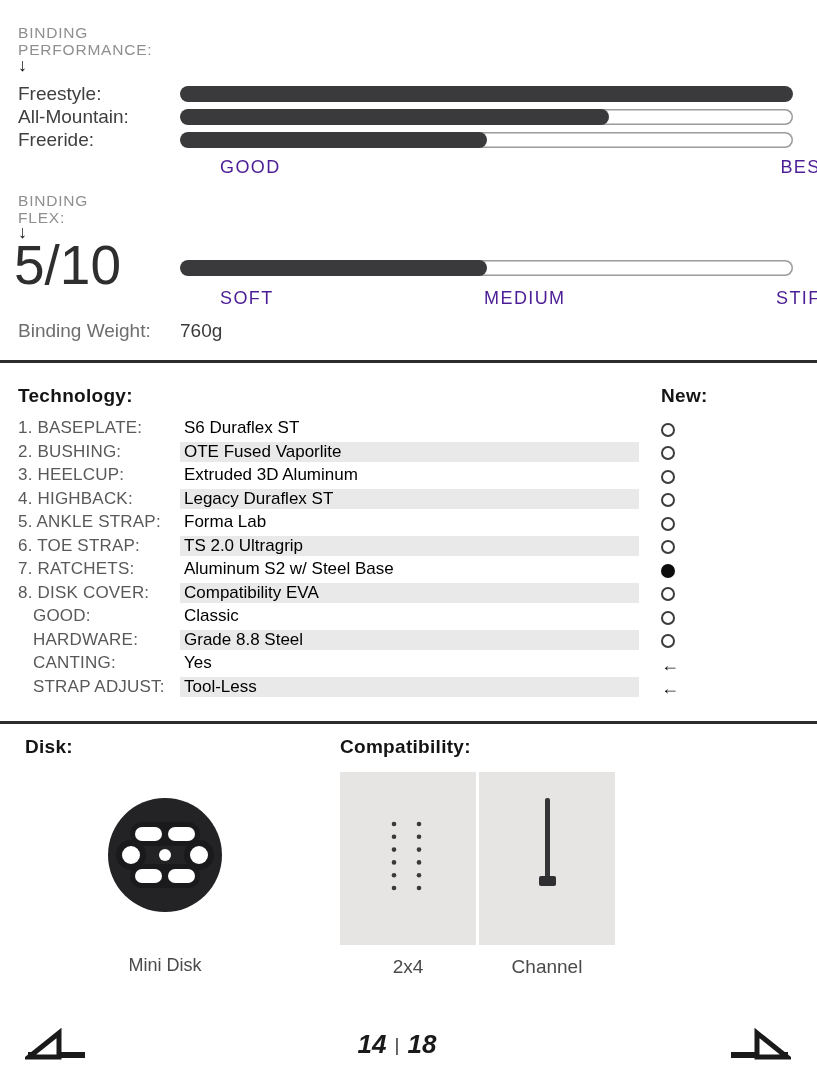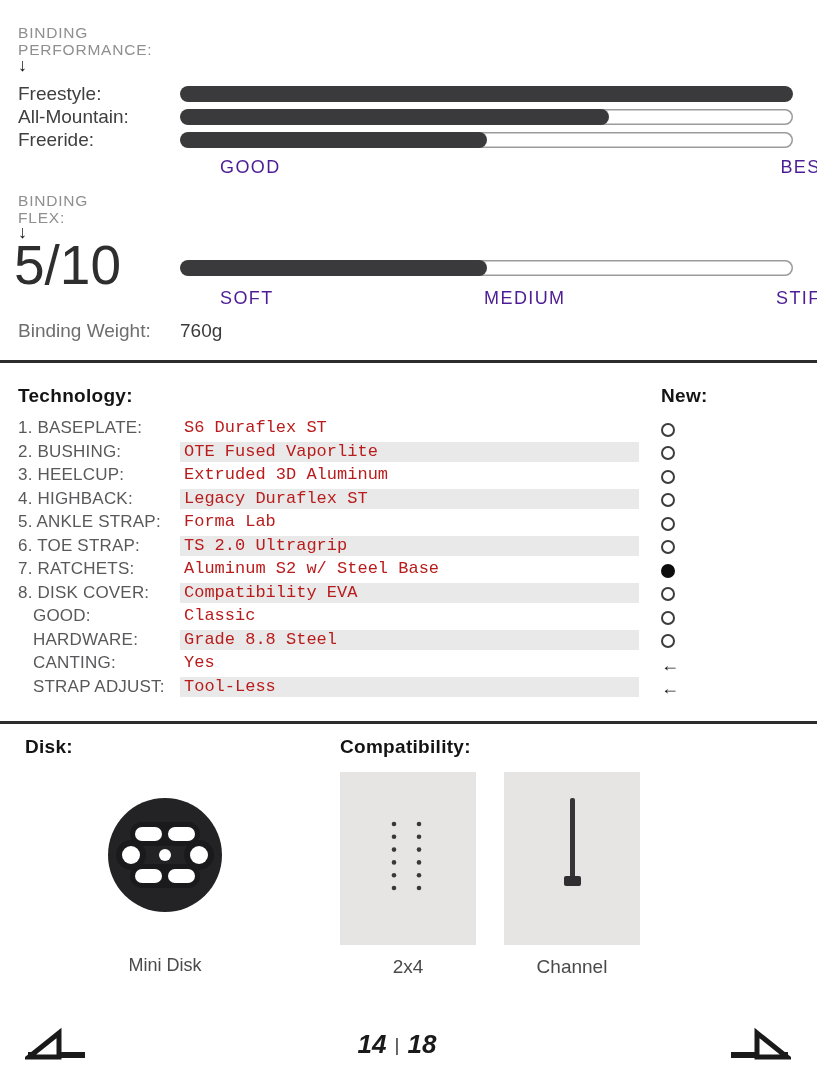--- a/index.html
+++ b/index.html
@@ -44,35 +44,35 @@
   
   .bold-heading { position:absolute; font-size:19px; font-weight:700; color:#141414;
     letter-spacing:0.3px; }
   .tech-heading { left:18px; top:385px; }
   .new-heading  { left:661px; top:385px; }
   .tech-rows { position:absolute; left:18px; top:418px; width:785px; }
   .tech-row { display:flex; height:23.5px; font-size:17px; }
   .tech-label { width:162px; color:#59595b; letter-spacing:0.2px; box-sizing:border-box; }
   .tech-label.indent { padding-left:15px; }
   .tech-value { width:459px; height:20px; line-height:20px; padding-left:4px;
-    box-sizing:border-box; color:#b91c1c;font-family:Liberation Mono, monospace; }
+    box-sizing:border-box; color:#000000; }
   .tech-value.shaded { background:var(--row-shade,#e9e9e9); }
   .tech-marker { margin-left:22px; width:22px; display:flex; align-items:center; }
   .marker-circle { width:14px; height:14px; border:2.4px solid #3c3c3c; border-radius:50%;
     box-sizing:border-box; background:#ffffff; }
   .marker-circle.filled { background:#0d0d0d; border-color:#0d0d0d; }
   .marker-arrow { font-size:18px; color:#141414; line-height:1; }
 
   
   .disk-heading { left:25px; top:736px; }
   .compat-heading { left:340px; top:736px; }
   .disk-svg { position:absolute; left:106px; top:796px; }
   .disk-label { position:absolute; left:95px; top:955px; width:140px; text-align:center;
     font-size:18px; color:#4a4a4a; }
-  .compat-items { position:absolute; left:340px; top:772px; display:flex; gap:28px; }
+  .compat-items { position:absolute; left:340px; top:772px; display:flex; gap:3px; }
   .compat-item { display:flex; flex-direction:column; align-items:center; }
   .compat-box { width:136px; height:173px; background:var(--box-bg,#e6e5e3); }
   .compat-label { margin-top:11px; font-size:19px; color:#4a4a4a; text-align:center; }
 
   
   .pager-btn { position:absolute; top:1027px; width:62px; height:34px; padding:0; border:0;
     background:transparent; cursor:pointer; }
   .pager-prev { left:25px; }
   .pager-next { left:729px; }
   .footer-page { position:absolute; left:322px; top:1029px; width:150px; text-align:center;

